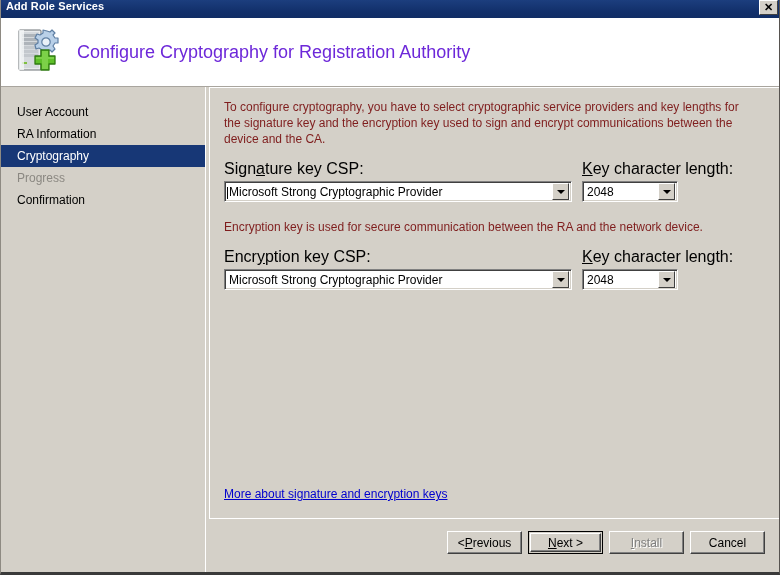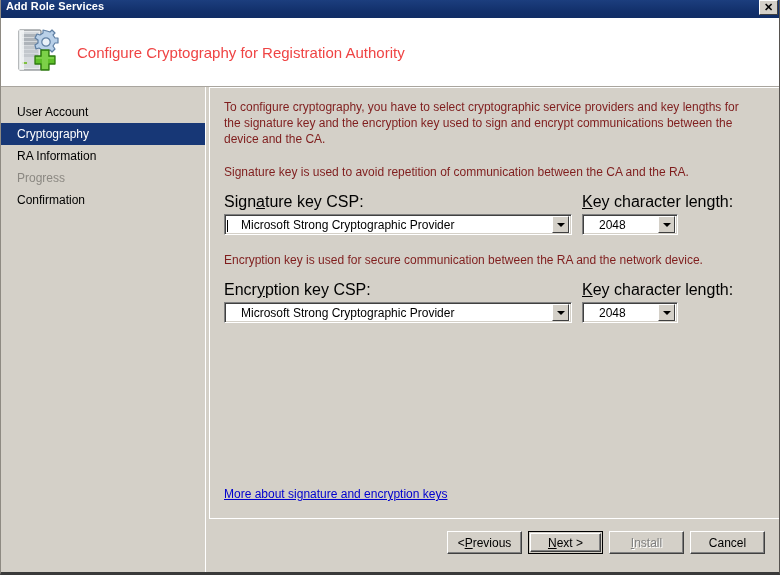--- a/index.html
+++ b/index.html
@@ -81,22 +81,22 @@
   }
   .header-icon {
     width: 56px;
     height: 52px;
     margin-left: 12px;
     margin-right: 8px;
     flex: 0 0 auto;
     position: relative;
   }
   .header-title {
-    font-size: 15px;
-    color: #ef4444;
+    font-size: 18px;
+    color: #6d28d9;
     white-space: nowrap;
   }
 
   
   .sidebar {
     position: absolute;
     left: 0; top: 87px;
     width: 204px;
     height: 488px;
     background: #d4d0c8;
@@ -187,21 +187,21 @@
     border-right: 1px solid #ffffff;
     border-bottom: 1px solid #ffffff;
     box-shadow: inset 1px 1px 0 #404040, inset -1px -1px 0 #d4d0c8;
     display: flex;
     align-items: center;
     cursor: default;
   }
   .combo-text {
     font-size: 12px;
     color: #000000;
-    padding-left: 16px;
+    padding-left: 4px;
     white-space: nowrap;
     overflow: hidden;
     flex: 1 1 auto;
     position: relative;
   }
   .caret {
     position: absolute;
     left: 2px; top: 2px;
     width: 1px;
     height: 14px;
@@ -343,35 +343,34 @@
         </g>
       </svg>
     </div>
     <div class="header-title">Configure Cryptography for Registration Authority</div>
   </div>
   <div class="header-sep"></div>
 
   <div class="sidebar">
     <div class="nav-list">
       <div class="nav-item">User Account</div>
+      <div class="nav-item">RA Information</div>
       <div class="nav-item selected">Cryptography</div>
-      <div class="nav-item">RA Information</div>
       <div class="nav-item disabled">Progress</div>
       <div class="nav-item">Confirmation</div>
     </div>
   </div>
   <div class="vsep"></div>
   <div class="vsep2"></div>
 
   <div class="main">
     <div class="main-inner">
 
       <div class="para">To configure cryptography, you have to select cryptographic service providers and key lengths for the signature key and the encryption key used to sign and encrypt communications between the device and the CA.</div>
 
-      <div class="para spaced">Signature key is used to avoid repetition of communication between the CA and the RA.</div>
 
       <div class="field-row">
         <div class="field-col-wide">
           <span class="field-label"><span>Sign</span><u>a</u><span>ture key CSP:</span></span>
           <div class="combo">
             <span class="combo-text"><span class="caret"></span><span>Microsoft Strong Cryptographic Provider</span></span>
             <span class="combo-arrow">
                 <span class="arrow-glyph"></span>
               </span>
           </div>

